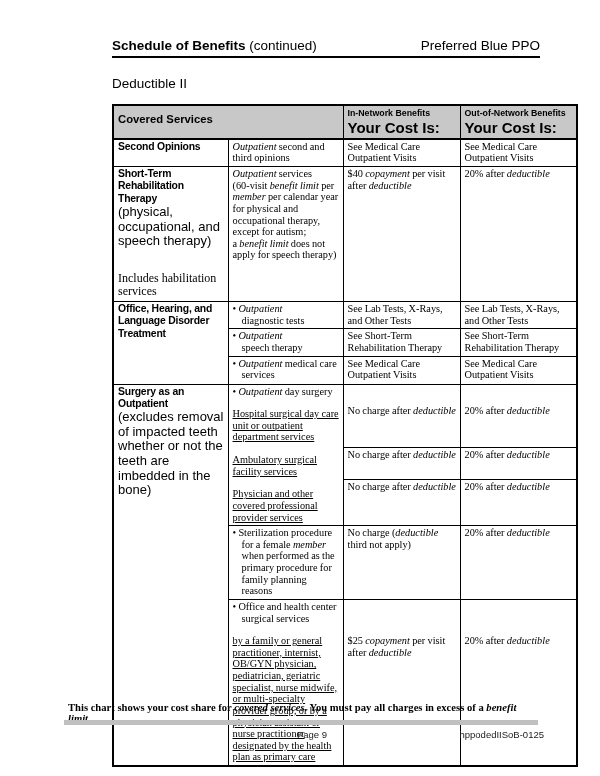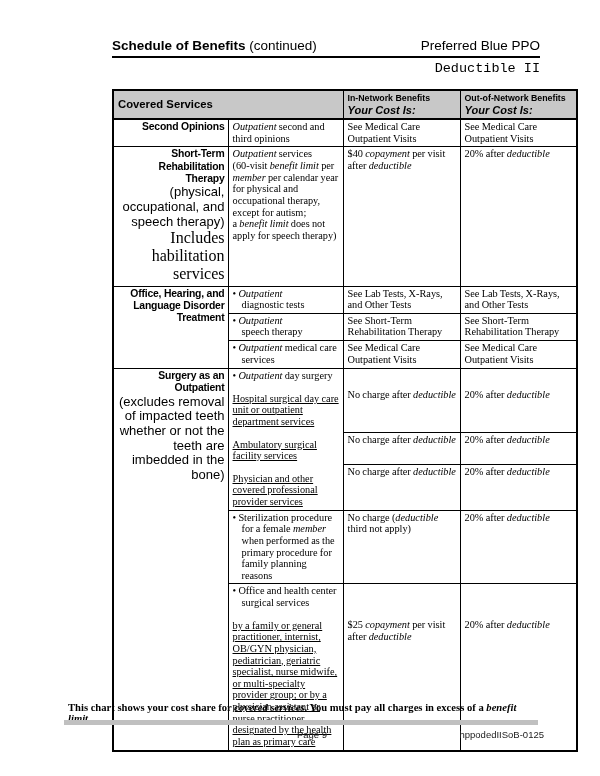--- a/index.html
+++ b/index.html
@@ -5,38 +5,38 @@
   html,body{margin:0;padding:0;background:#e8e8e8;}
   .page{position:relative;width:600px;height:776px;background:#ffffff;margin:0 auto;overflow:hidden;
         font-family:"Liberation Serif",serif;color:#000;}
   .content{position:absolute;left:68px;top:0;width:428px;padding-left:44px;}
 
   
   .hdr-row{display:flex;justify-content:space-between;align-items:baseline;
            padding-top:38px;padding-bottom:3px;border-bottom:2px solid #000;
            font-family:"Liberation Sans",sans-serif;font-size:13.5px;}
   .hdr-title-bold{font-weight:bold;}
-  .hdr-right2{text-align:right;font-family:Liberation Mono, monospace;font-size:13.5px;margin-top:3px;}
+  .hdr-right2{font-family:Liberation Sans, sans-serif;font-size:13.5px;margin-top:18px;}
 
   
   table{border-collapse:collapse;table-layout:fixed;width:464px;margin-top:13px;
         border:2px solid #000;}
   col.c1{width:115px;} col.c2{width:115px;} col.c3{width:117px;} col.c4{width:117px;}
   th,td{border:1px solid #000;vertical-align:top;padding:1px 3px 2px 4px;}
   th{background:#c8c8c8;text-align:left;font-family:"Liberation Sans",sans-serif;
      border-bottom:2px solid #000;padding:2px 4px;}
   .th-main{font-size:11.3px;font-weight:bold;padding-top:5px;}
   .th-sub1{font-size:8.8px;font-weight:bold;line-height:1.2;}
-  .th-sub2{font-size:11px;font-weight:bold;line-height:1.15;font-style:italic;}
+  .th-sub2{font-size:15px;font-weight:bold;line-height:1.15;}
 
-  .svc{font-family:"Liberation Sans",sans-serif;text-align:right;}
+  .svc{font-family:"Liberation Sans",sans-serif;}
   .svc-title{font-family:"Liberation Sans",sans-serif;font-weight:bold;font-size:10.4px;
              line-height:1.18;letter-spacing:-0.2px;}
   .svc-note{font-family:Liberation Sans, sans-serif;font-size:13px;line-height:1.13;}
-  .svc-extra{font-family:"Liberation Serif",serif;font-size:16px;line-height:1.13;margin-top:0;}
+  .svc-extra{font-family:"Liberation Serif",serif;font-size:12px;line-height:1.13;margin-top:23px;}
 
   .desc,.cost{font-family:"Liberation Serif",serif;font-size:10.3px;line-height:1.13;
               word-spacing:-0.3px;}
   .bullet{text-indent:-9px;padding-left:9px;}
   .para{margin-top:11px;}
 
   .pt20{padding-top:20px;} .pt35{padding-top:35px;}
   tr.tr-so{height:27px;} tr.tr-st{height:92px;}
   tr.tr-sp1{height:27px;} tr.tr-sp2{height:27px;} tr.tr-sp3{height:28px;}
   tr.tr-sg1{height:57px;} tr.tr-sg2{height:29px;} tr.tr-sg3{height:41px;}

